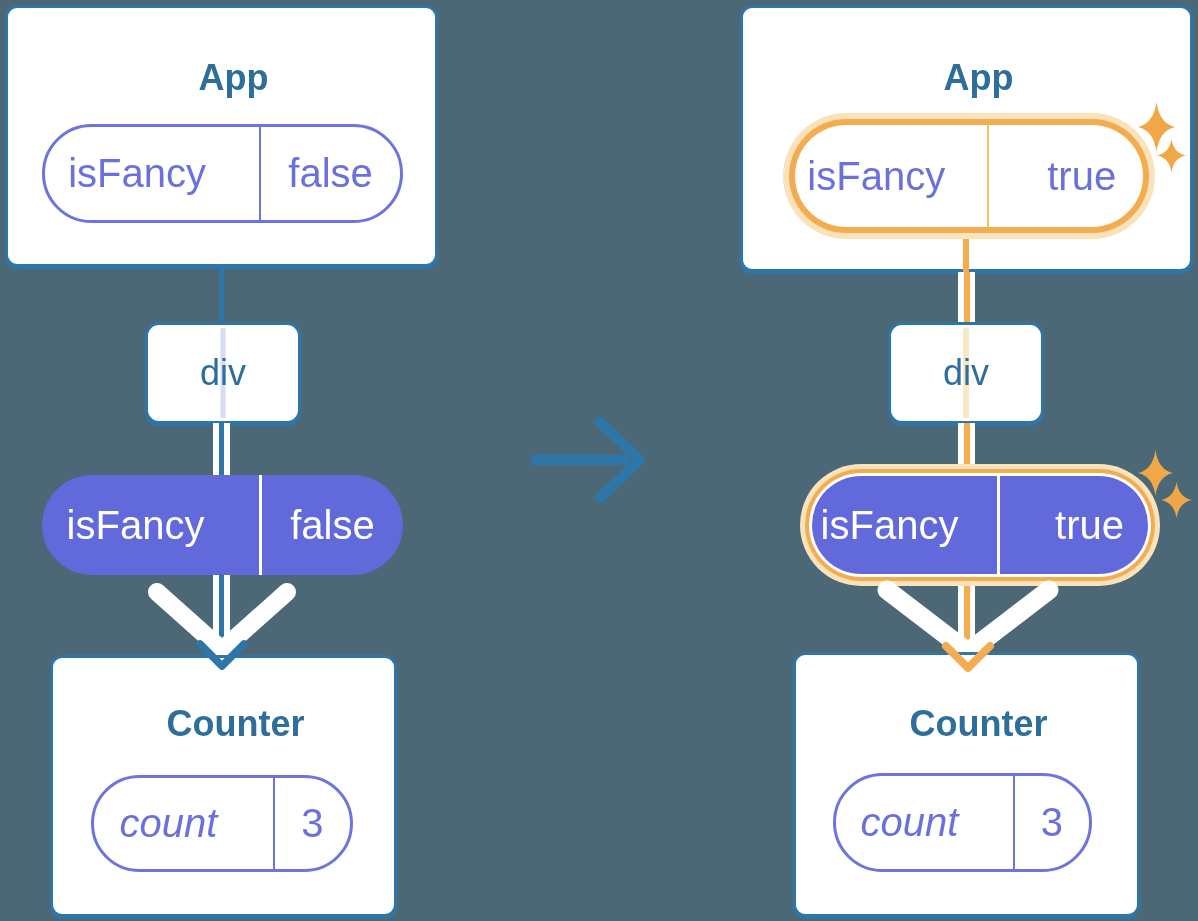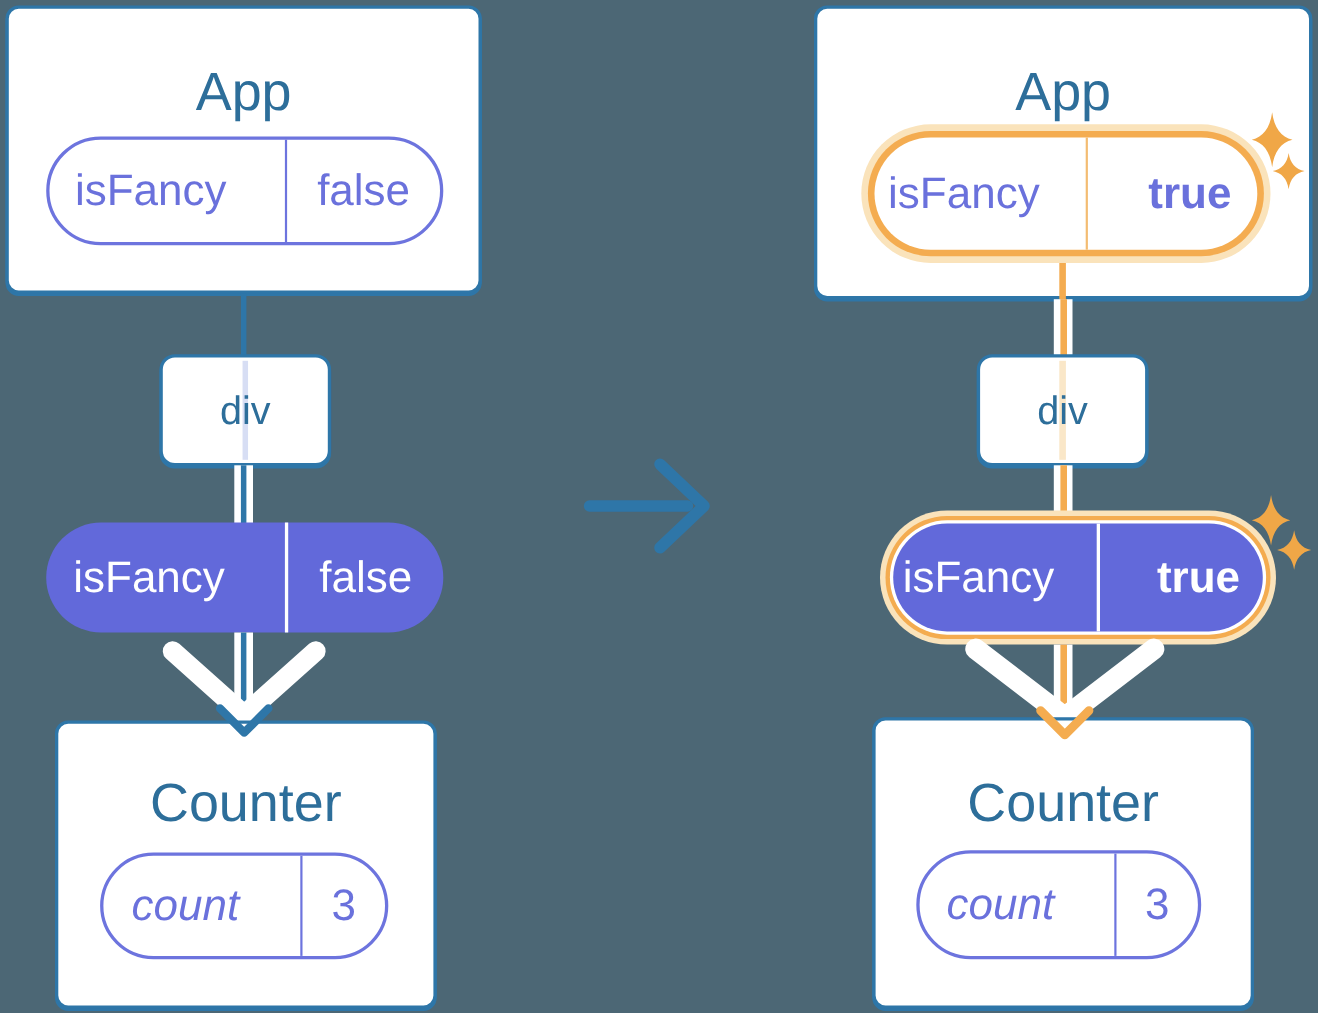--- a/index.html
+++ b/index.html
@@ -7,41 +7,41 @@
     --purple-text:#6A71DC; --purple-border:#6D74DE; --purple-fill:#6269DA;
     --orange:#F4AC50; --orange-halo:#FAE3BB; --orange-divider:#F3BC72;
     --sparkle:#F0A747; --pale-blue-line:#D7DEF4; --pale-orange-line:#FAE7C8;
     --arrow-blue:#2E76A8;
   }
   html,body{margin:0;padding:0;background:var(--background);}
   .canvas{position:relative;width:1198px;height:921px;background:var(--background);
           font-family:"Liberation Sans",sans-serif;overflow:hidden;}
   .card{position:absolute;background:#fff;border:3px solid var(--card-border);
         border-radius:12px;box-shadow:0 2px 0 var(--card-border);box-sizing:border-box;}
-  .title{position:absolute;left:0;width:100%;text-align:center;color:var(--title-text);
-         font-size:49px;font-weight:400;line-height:1;}
+  .title{position:absolute;left:12px;width:100%;text-align:center;color:var(--title-text);
+         font-size:36px;font-weight:700;line-height:1;}
   .pill{display:flex;box-sizing:border-box;font-size:40px;align-items:stretch;gap:30px;}
   .cell{display:flex;align-items:center;justify-content:center;min-width:0;}
   .c57{width:57%;} .c43{width:43%;} .c66{width:66.5%;font-style:italic;} .c34{width:33.5%;}
   .pill-outline{position:absolute;border:3px solid var(--purple-border);border-radius:60px;
                 color:var(--purple-text);background:#fff;}
   .pill-outline .divided{border-left:2.5px solid var(--purple-border);}
   .pill-solid{position:absolute;background:var(--purple-fill);border-radius:60px;color:#fff;}
   .pill-solid .divided{border-left:3px solid #fff;}
   .halo{position:absolute;background:var(--orange-halo);border-radius:70px;padding:6px;box-sizing:border-box;}
   .ring{background:var(--orange);border-radius:62px;padding:6px;height:100%;box-sizing:border-box;}
   .halo2{padding:5px;}
   .halo2 .ring{padding:4px;}
   .ring .inner-white{background:#fff;border-radius:54px;height:100%;box-sizing:border-box;
                      color:var(--purple-text);}
   .ring .inner-white.gap{padding:3px;}
   .inner-purple{background:var(--purple-fill);border-radius:50px;height:100%;box-sizing:border-box;color:#fff;}
   .inner-white .divided{border-left:2.5px solid var(--orange-divider);}
   .inner-purple .divided{border-left:3px solid #fff;}
-  .bold{font-weight:700;padding-left:31px;}
+  .bold{font-weight:400;padding-left:31px;}
   .line{position:absolute;}
   .stripe{position:absolute;background:#fff;display:flex;justify-content:center;}
   .core-b{width:5px;height:100%;background:var(--card-border);}
   .core-o{width:6px;height:100%;background:var(--orange);}
   .divbox{position:absolute;background:#fff;border:3px solid var(--card-border);border-radius:14px;
           box-shadow:0 2px 0 var(--card-border);box-sizing:border-box;
           display:flex;align-items:center;justify-content:center;}
   .divbox .paleline{position:absolute;top:3px;bottom:3px;left:50%;transform:translateX(-50%);}
   .divbox .lbl{position:relative;color:var(--title-text);font-size:36px;font-weight:500;text-align:right;}
   svg{position:absolute;overflow:visible;}

